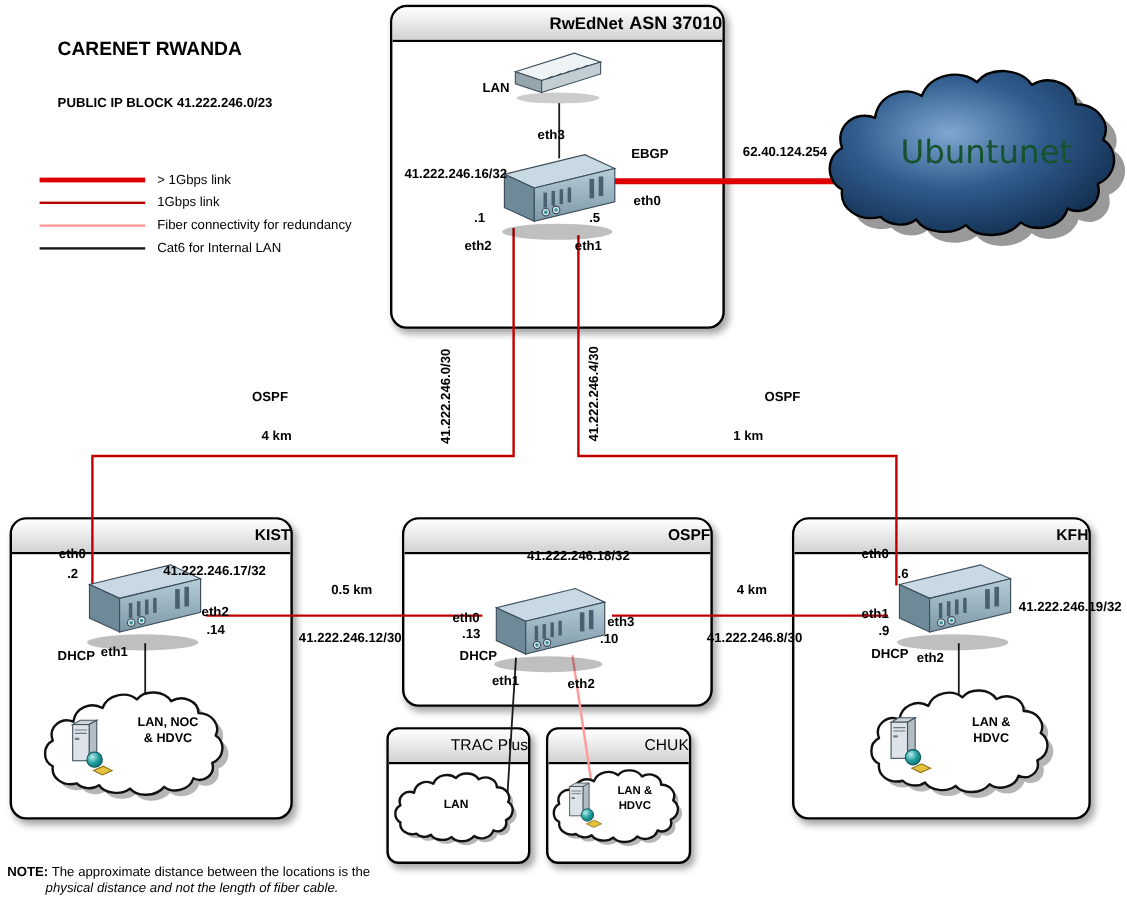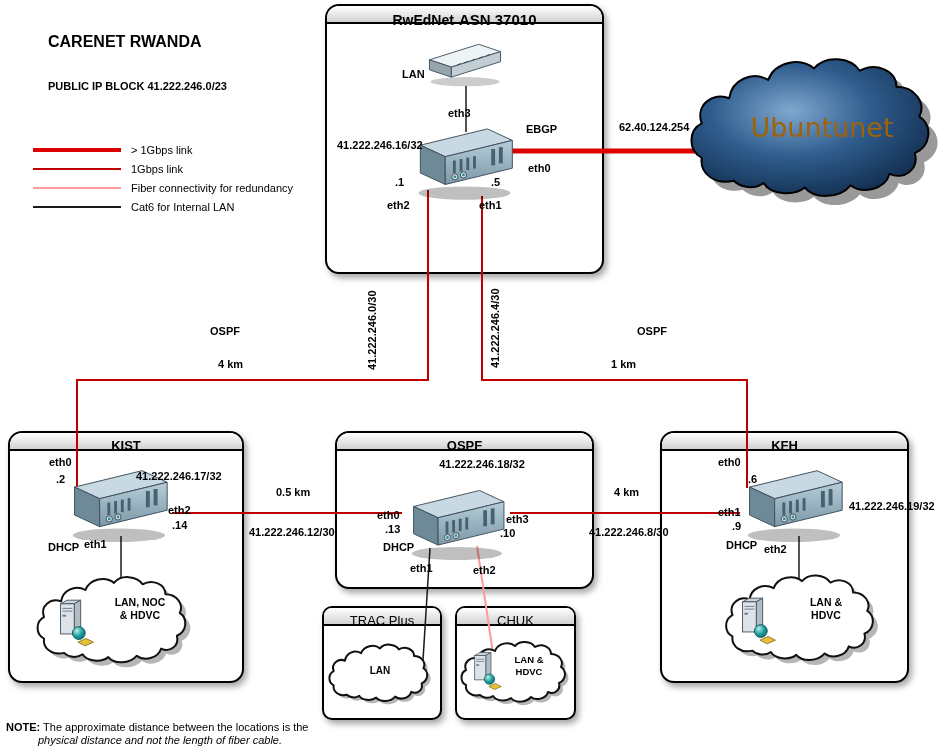--- a/index.html
+++ b/index.html
@@ -17,32 +17,32 @@
   .legend-row{display:flex;align-items:center;height:19px;}
   .legend-swatch{width:88px;margin-right:10px;}
   .sw1{height:4px;background:#dd0000;}
   .sw2{height:2px;background:#c00000;}
   .sw3{height:2px;background:#ff9a9a;}
   .sw4{height:2px;background:#1a1a1a;}
   .legend-label{font-size:11px;}
   
   .site-box{position:absolute;background:#fff;border:2px solid #000;border-radius:14px;
             box-shadow:3px 4px 6px rgba(0,0,0,0.35);}
-  .box-header{height:18px;border-bottom:2px solid #000;border-radius:12px 12px 0 0;
+  .box-header{height:29px;border-bottom:2px solid #000;border-radius:12px 12px 0 0;
               background:linear-gradient(#ffffff,#d2d2d2);display:flex;align-items:baseline;
-              justify-content:center;font-weight:bold;font-size:13px;padding-top:5px;box-sizing:border-box;}
+              justify-content:flex-end;font-weight:bold;font-size:13px;padding-top:5px;box-sizing:border-box;}
   .box-header .asn{font-size:15px;margin-left:5px;}
   .hdr-normal{font-weight:normal;}
   
   .wires{position:absolute;left:0;top:0;z-index:2;pointer-events:none;}
   .icon{position:absolute;z-index:3;}
   .cloud-text{position:absolute;z-index:5;font:bold 10.5px "Liberation Sans",sans-serif;
               text-align:center;line-height:13px;}
   .ubu-text{position:absolute;left:722px;top:112px;width:200px;text-align:center;z-index:5;
-            color:#a16207;font:27px "DejaVu Sans",sans-serif;}
+            color:#14532d;font:27px "DejaVu Sans",sans-serif;}
   .note{position:absolute;left:6px;top:721px;z-index:5;font:11px "Liberation Sans",sans-serif;line-height:13px;}
   .note b{font-weight:bold;}
   .note .l2{margin-left:32px;font-style:italic;}
 </style>
 </head>
 <body>
 
 <div class="canvas">
 
   <svg width="0" height="0" style="position:absolute" aria-hidden="true">

